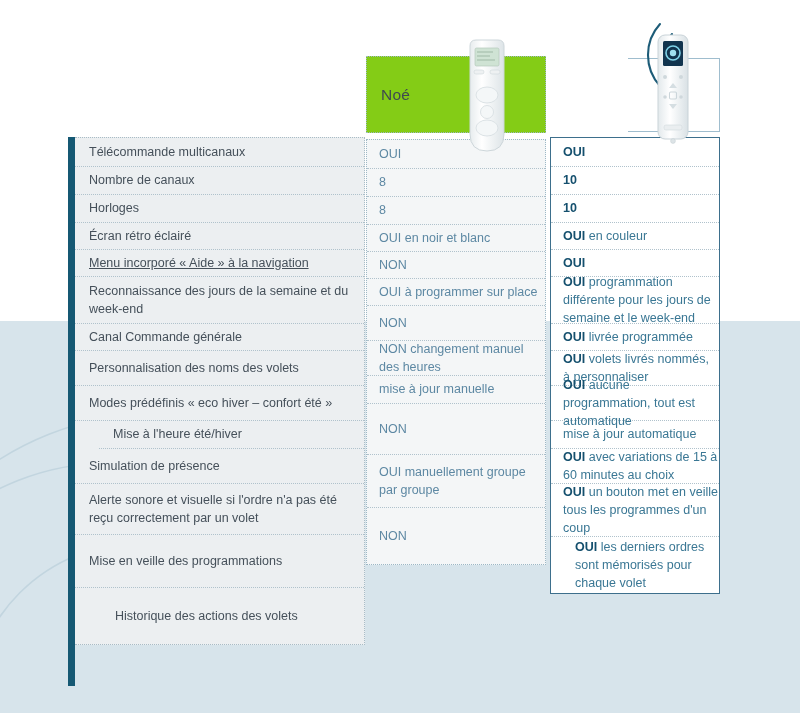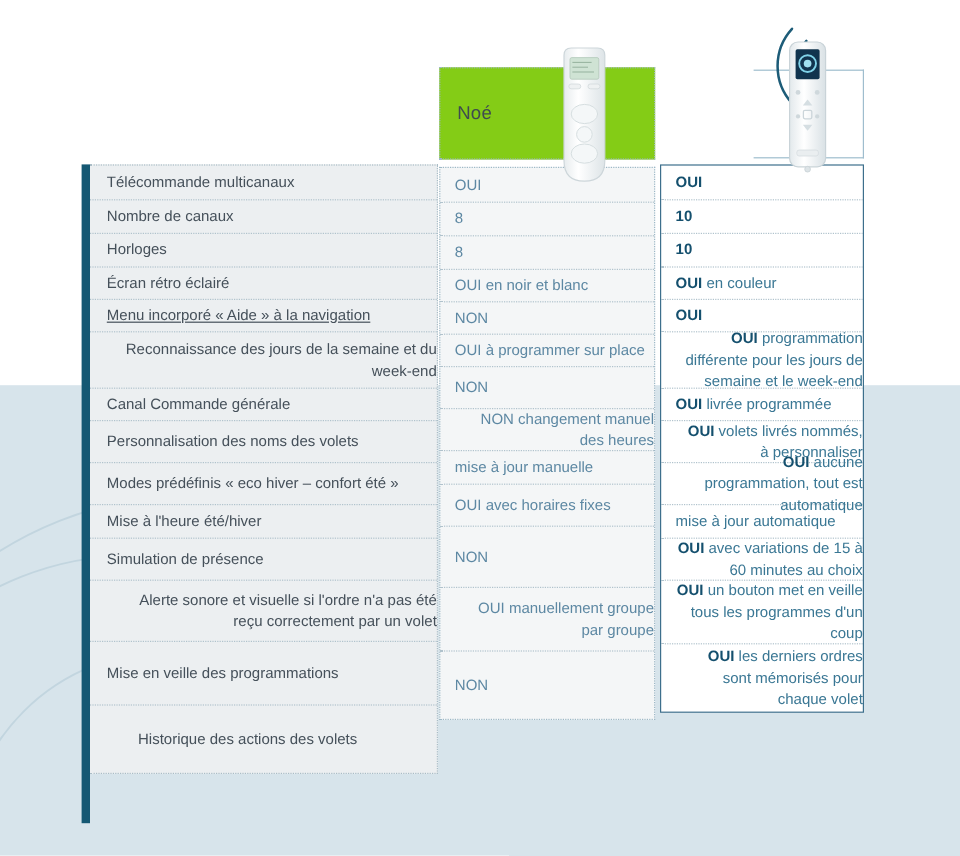--- a/index.html
+++ b/index.html
@@ -75,21 +75,20 @@
     position:absolute; left:550px; top:137px; width:170px;
     background:#ffffff;
     border:1px solid #3d6f8c;
     z-index:4;
   }
 
   .cell {
     display:flex; align-items:center;
     border-bottom:1px dotted #b0c2cc;
     padding:0 0 0 14px;
-    text-align:right;
   }
   .cell:last-child { border-bottom:none; }
 
   .col-feat .cell { font-size:12.5px; color:#45505a; line-height:1.45; }
   .col-noe  .cell { font-size:12.5px; color:#5d88a3; line-height:1.45; padding-left:12px; }
   .col-zoe  .cell { font-size:12.5px; color:#3a7794; line-height:1.45; padding-left:12px; }
   .col-zoe  .cell b { color:#15506e; font-weight:bold; }
   .col-noe  .cell b { font-weight:normal; }
 
   
@@ -203,21 +202,21 @@
       </div>
     <div class="cell" style="height: 27px;">
         <span>Canal Commande générale</span>
       </div>
     <div class="cell" style="height: 35px;">
         <span>Personnalisation des noms des volets</span>
       </div>
     <div class="cell" style="height: 35px;">
         <span>Modes prédéfinis « eco hiver – confort été »</span>
       </div>
-    <div class="cell" style="height: 28px;">
+    <div class="cell" style="height: 28px; margin-left: 24px;">
         <span>Mise à l'heure été/hiver</span>
       </div>
     <div class="cell" style="height: 35px;">
         <span>Simulation de présence</span>
       </div>
     <div class="cell" style="height: 51px;">
         <span>Alerte sonore et visuelle si l'ordre n'a pas été reçu correctement par un volet</span>
       </div>
     <div class="cell" style="height: 53px;">
         <span>Mise en veille des programmations</span>
@@ -248,23 +247,20 @@
       </div>
     <div class="cell" style="height: 35px;">
         <span><b>NON</b><span></span></span>
       </div>
     <div class="cell" style="height: 35px;">
         <span><b>NON</b><span> changement manuel des heures</span></span>
       </div>
     <div class="cell" style="height: 28px;">
         <span><b></b><span>mise à jour manuelle</span></span>
       </div>
-    <div class="cell" style="height: 35px;">
-        <span><b>OUI</b><span> avec horaires fixes</span></span>
-      </div>
     <div class="cell" style="height: 51px;">
         <span><b>NON</b><span></span></span>
       </div>
     <div class="cell" style="height: 53px;">
         <span><b>OUI</b><span> manuellement groupe par groupe</span></span>
       </div>
     <div class="cell" style="height: 56px;">
         <span><b>NON</b><span></span></span>
       </div>
   </div>

